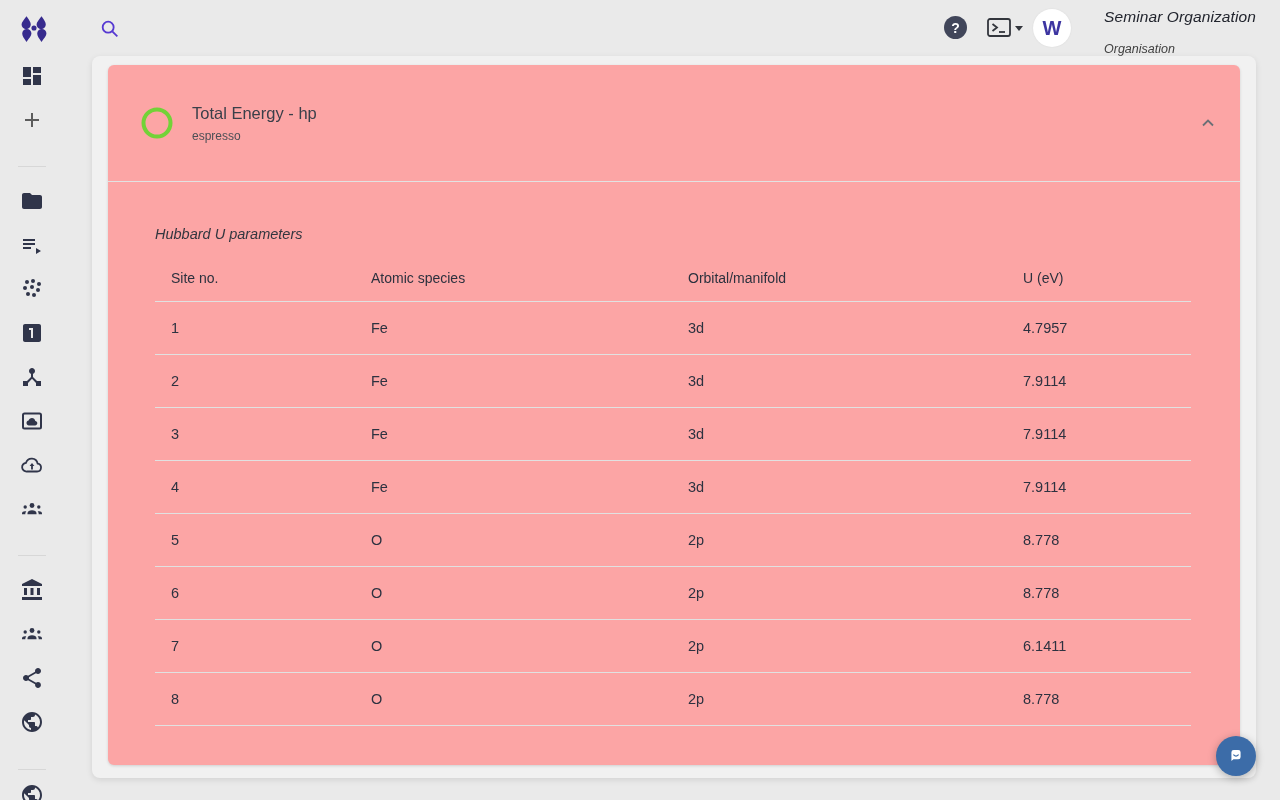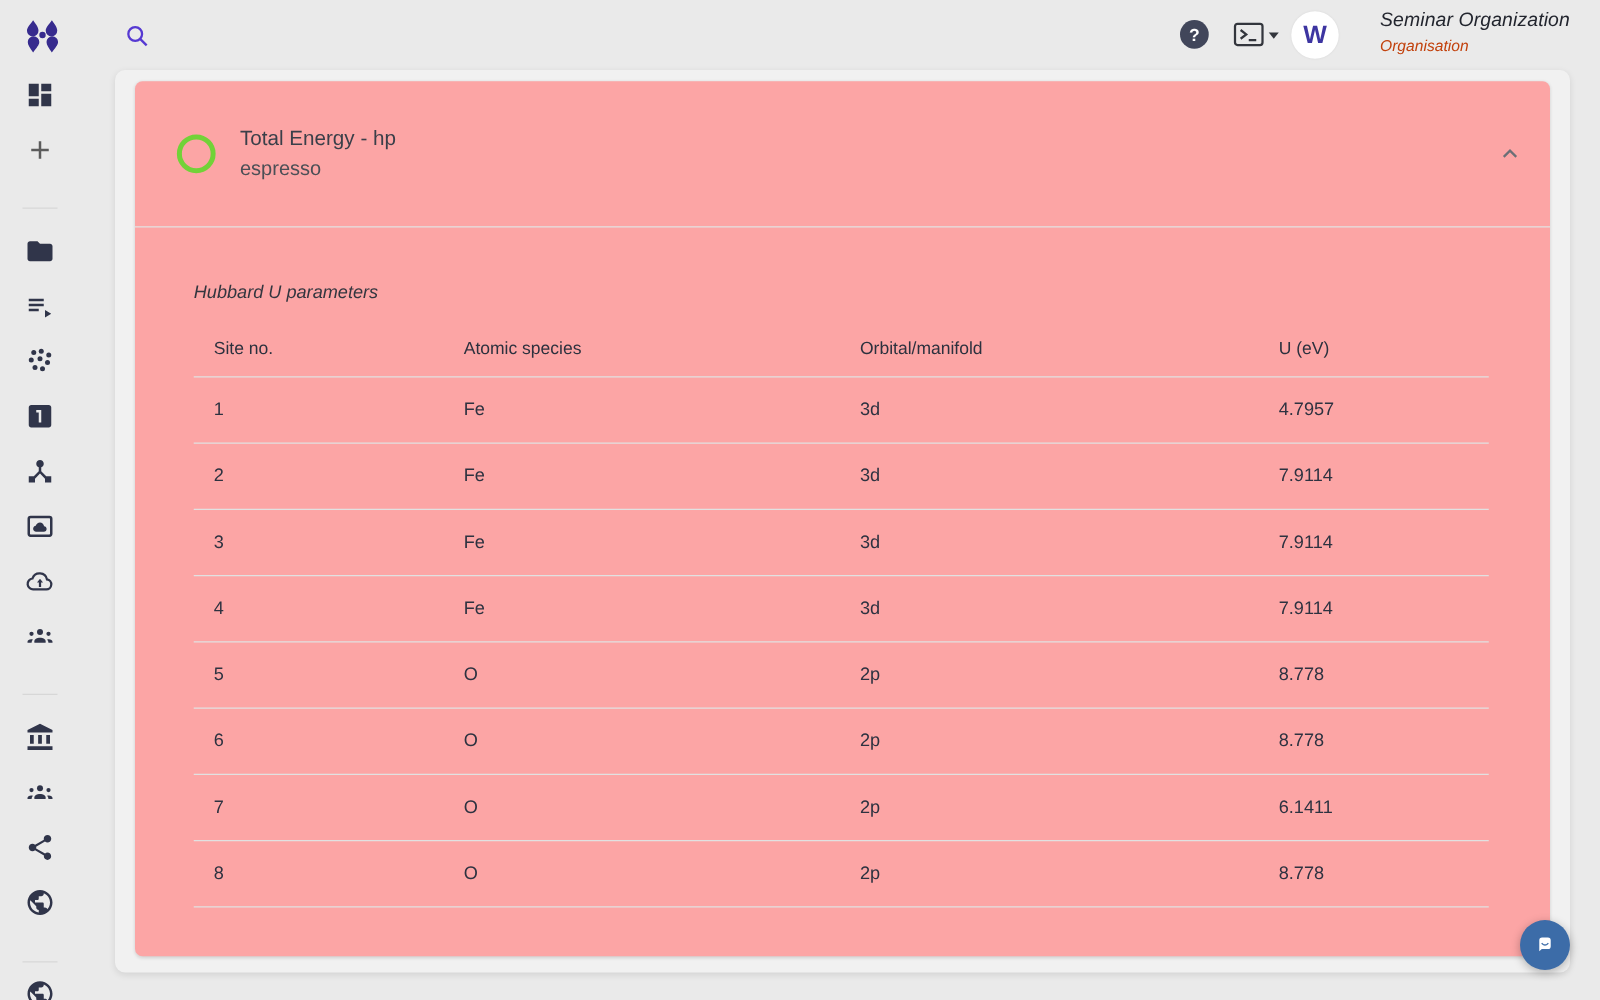--- a/index.html
+++ b/index.html
@@ -15,37 +15,37 @@
               background:#41465a; color:#fff; font-size:14px; font-weight:bold;
               display:flex; align-items:center; justify-content:center; cursor:pointer; }
   .term-btn { position:absolute; left:986px; top:17px; width:38px; height:22px; display:flex;
               align-items:center; cursor:pointer; }
   .avatar { position:absolute; left:1033px; top:9px; width:38px; height:38px; border-radius:50%;
             background:#ffffff; display:flex; align-items:center; justify-content:center;
             font-size:20px; font-weight:bold; color:#3d35a1; cursor:pointer;
             box-shadow:0 0 2px rgba(0,0,0,.08); }
   .org-block { position:absolute; left:1104px; top:8px; cursor:pointer;font-style:italic; }
   .org-name { font-size:15.5px; font-weight:500; color:#22252e; letter-spacing:.1px; }
-  .org-type { font-size:12.5px; color:#c2410c; margin-top:4px; }
+  .org-type { font-size:12.5px; color:#404040; margin-top:16px; }
 
   
   .sidebar { position:absolute; left:0; top:56px; width:64px; height:744px; }
   .side-ic { position:absolute; left:20px; width:24px; height:24px; cursor:pointer; }
   .side-div { position:absolute; left:18px; width:28px; height:1px; background:#d7d7d7; }
 
   
   .panel { position:absolute; left:92px; top:56px; width:1164px; height:722px;
            background:#f1f1f1; border-radius:8px; box-shadow:0 2px 6px rgba(0,0,0,.10); }
   .card { position:absolute; left:16px; top:9px; width:1132px; height:700px;
           background:#fca5a5; border-radius:6px; box-shadow:0 1px 3px rgba(0,0,0,.14); }
   .card-header { position:relative; height:117px; border-bottom:1px solid #e2e2e2;
                  display:flex; align-items:center; padding-left:32px; }
   .ring { width:34px; height:34px; margin-right:18px; flex:none; }
   .ct-title { font-size:16.5px; color:#3a3f49; }
-  .ct-sub { font-size:16px; color:#4c4f56; margin-top:6px; }
+  .ct-sub { font-size:12px; color:#4c4f56; margin-top:6px; }
   .chev { position:absolute; right:20px; top:46px; width:24px; height:24px; cursor:pointer; }
 
   .card-body { padding:44px 49px 0 47px; }
   .section-title { font-size:14.5px; color:#33363f;font-style:italic; }
   .tbl { margin-top:13px; width:100%; }
   .tr { display:grid; grid-template-columns:200px 317px 335px 1fr; align-items:center;
         border-bottom:1px solid #e1e1e1; }
   .tr.head { height:47px; }
   .tr.data { height:53px; }
   .td { padding-left:16px; font-size:14.5px; color:#2d3240; }

